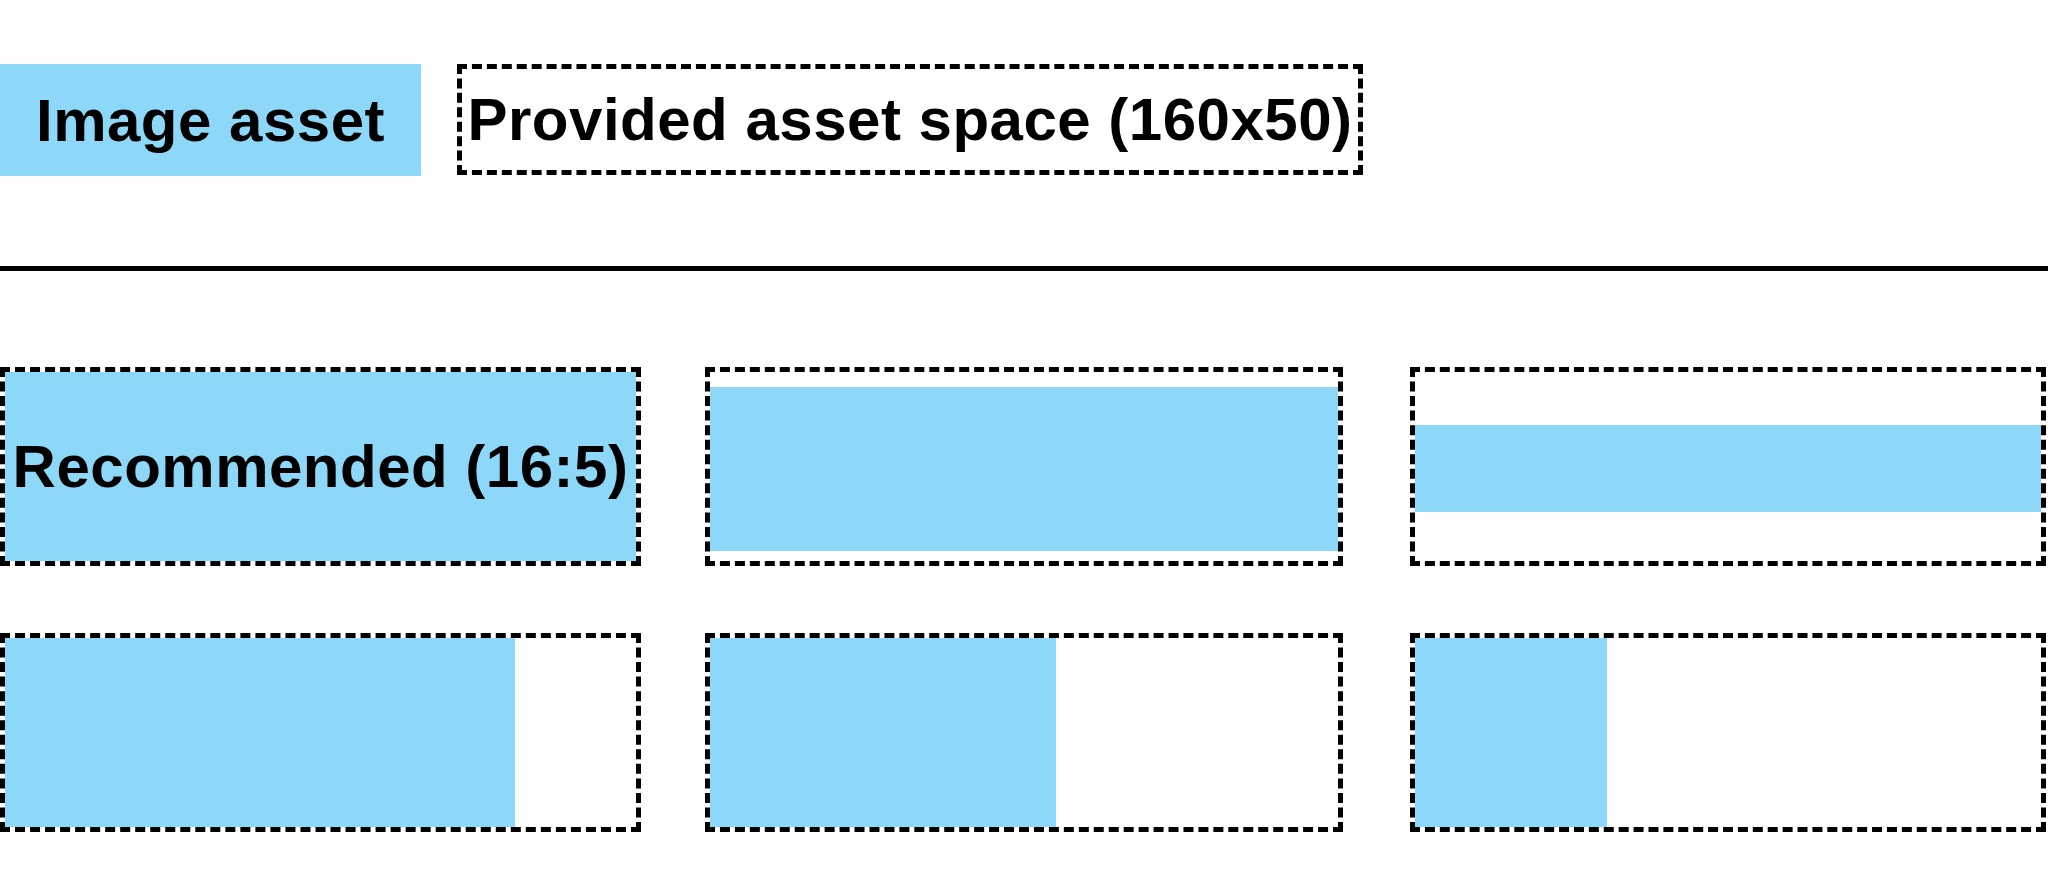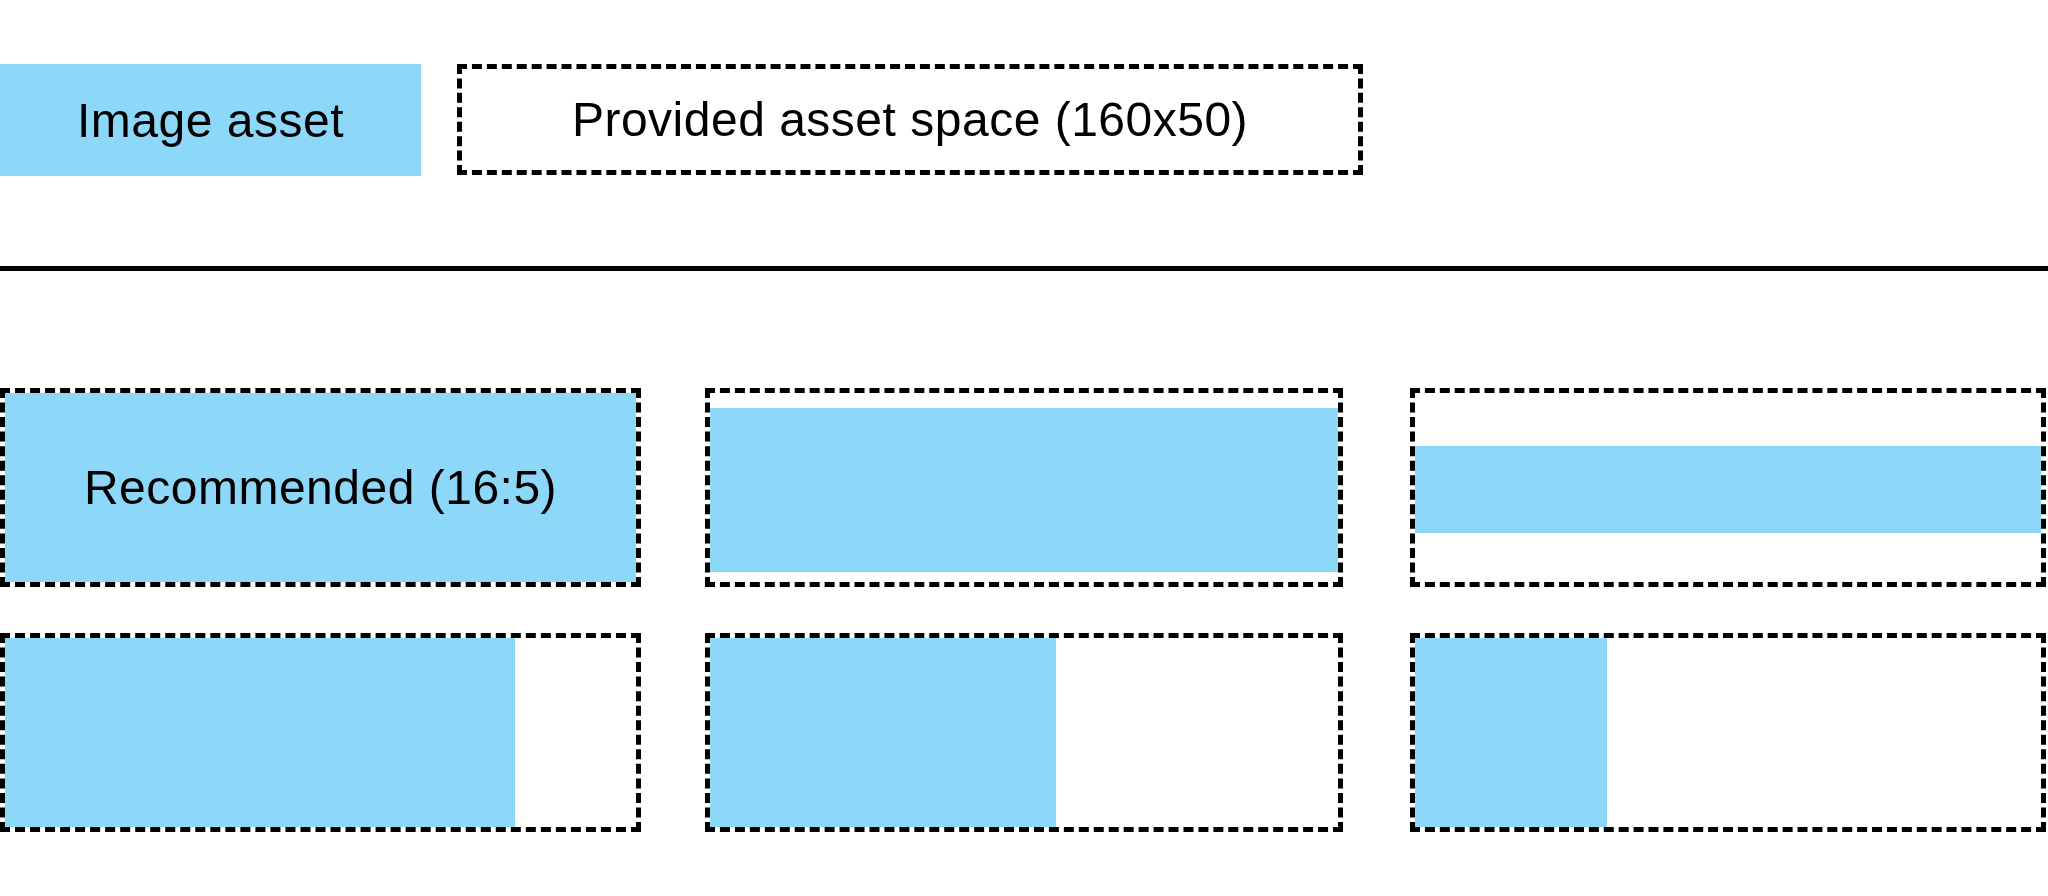--- a/index.html
+++ b/index.html
@@ -10,22 +10,22 @@
   .canvas {
     position: relative;
     width: 2048px;
     height: 896px;
     background: #ffffff;
     overflow: hidden;
     font-family: "Liberation Sans", "DejaVu Sans", sans-serif;
     color: #000000;
   }
   .label {
-    font-size: 48px;
-    font-weight: 400;
+    font-size: 60px;
+    font-weight: 700;
     letter-spacing: 0.5px;
     white-space: nowrap;
     color: #000000;
   }
   
   .legend-swatch {
     position: absolute;
     left: 0; top: 64px;
     width: 421px; height: 112px;
     background: var(--asset-blue, #8DD8F8);
@@ -56,21 +56,21 @@
   }
   .cell .fill {
     position: absolute;
     background: var(--asset-blue, #8DD8F8);
   }
   .cell .cell-label {
     position: absolute;
     inset: 0;
     display: flex; align-items: center; justify-content: center;
   }
-  .r1 { top: 388px; height: 199px; text-align: right; }
+  .r1 { top: 367px; height: 199px; text-align: right; }
   .r2 { top: 633px; height: 199px; }
   .c1 { left: 0;      width: 641px; }
   .c2 { left: 705px;  width: 638px; }
   .c3 { left: 1410px; width: 636px; }
 </style>
 </head>
 <body>
 
 <div class="canvas">
 

